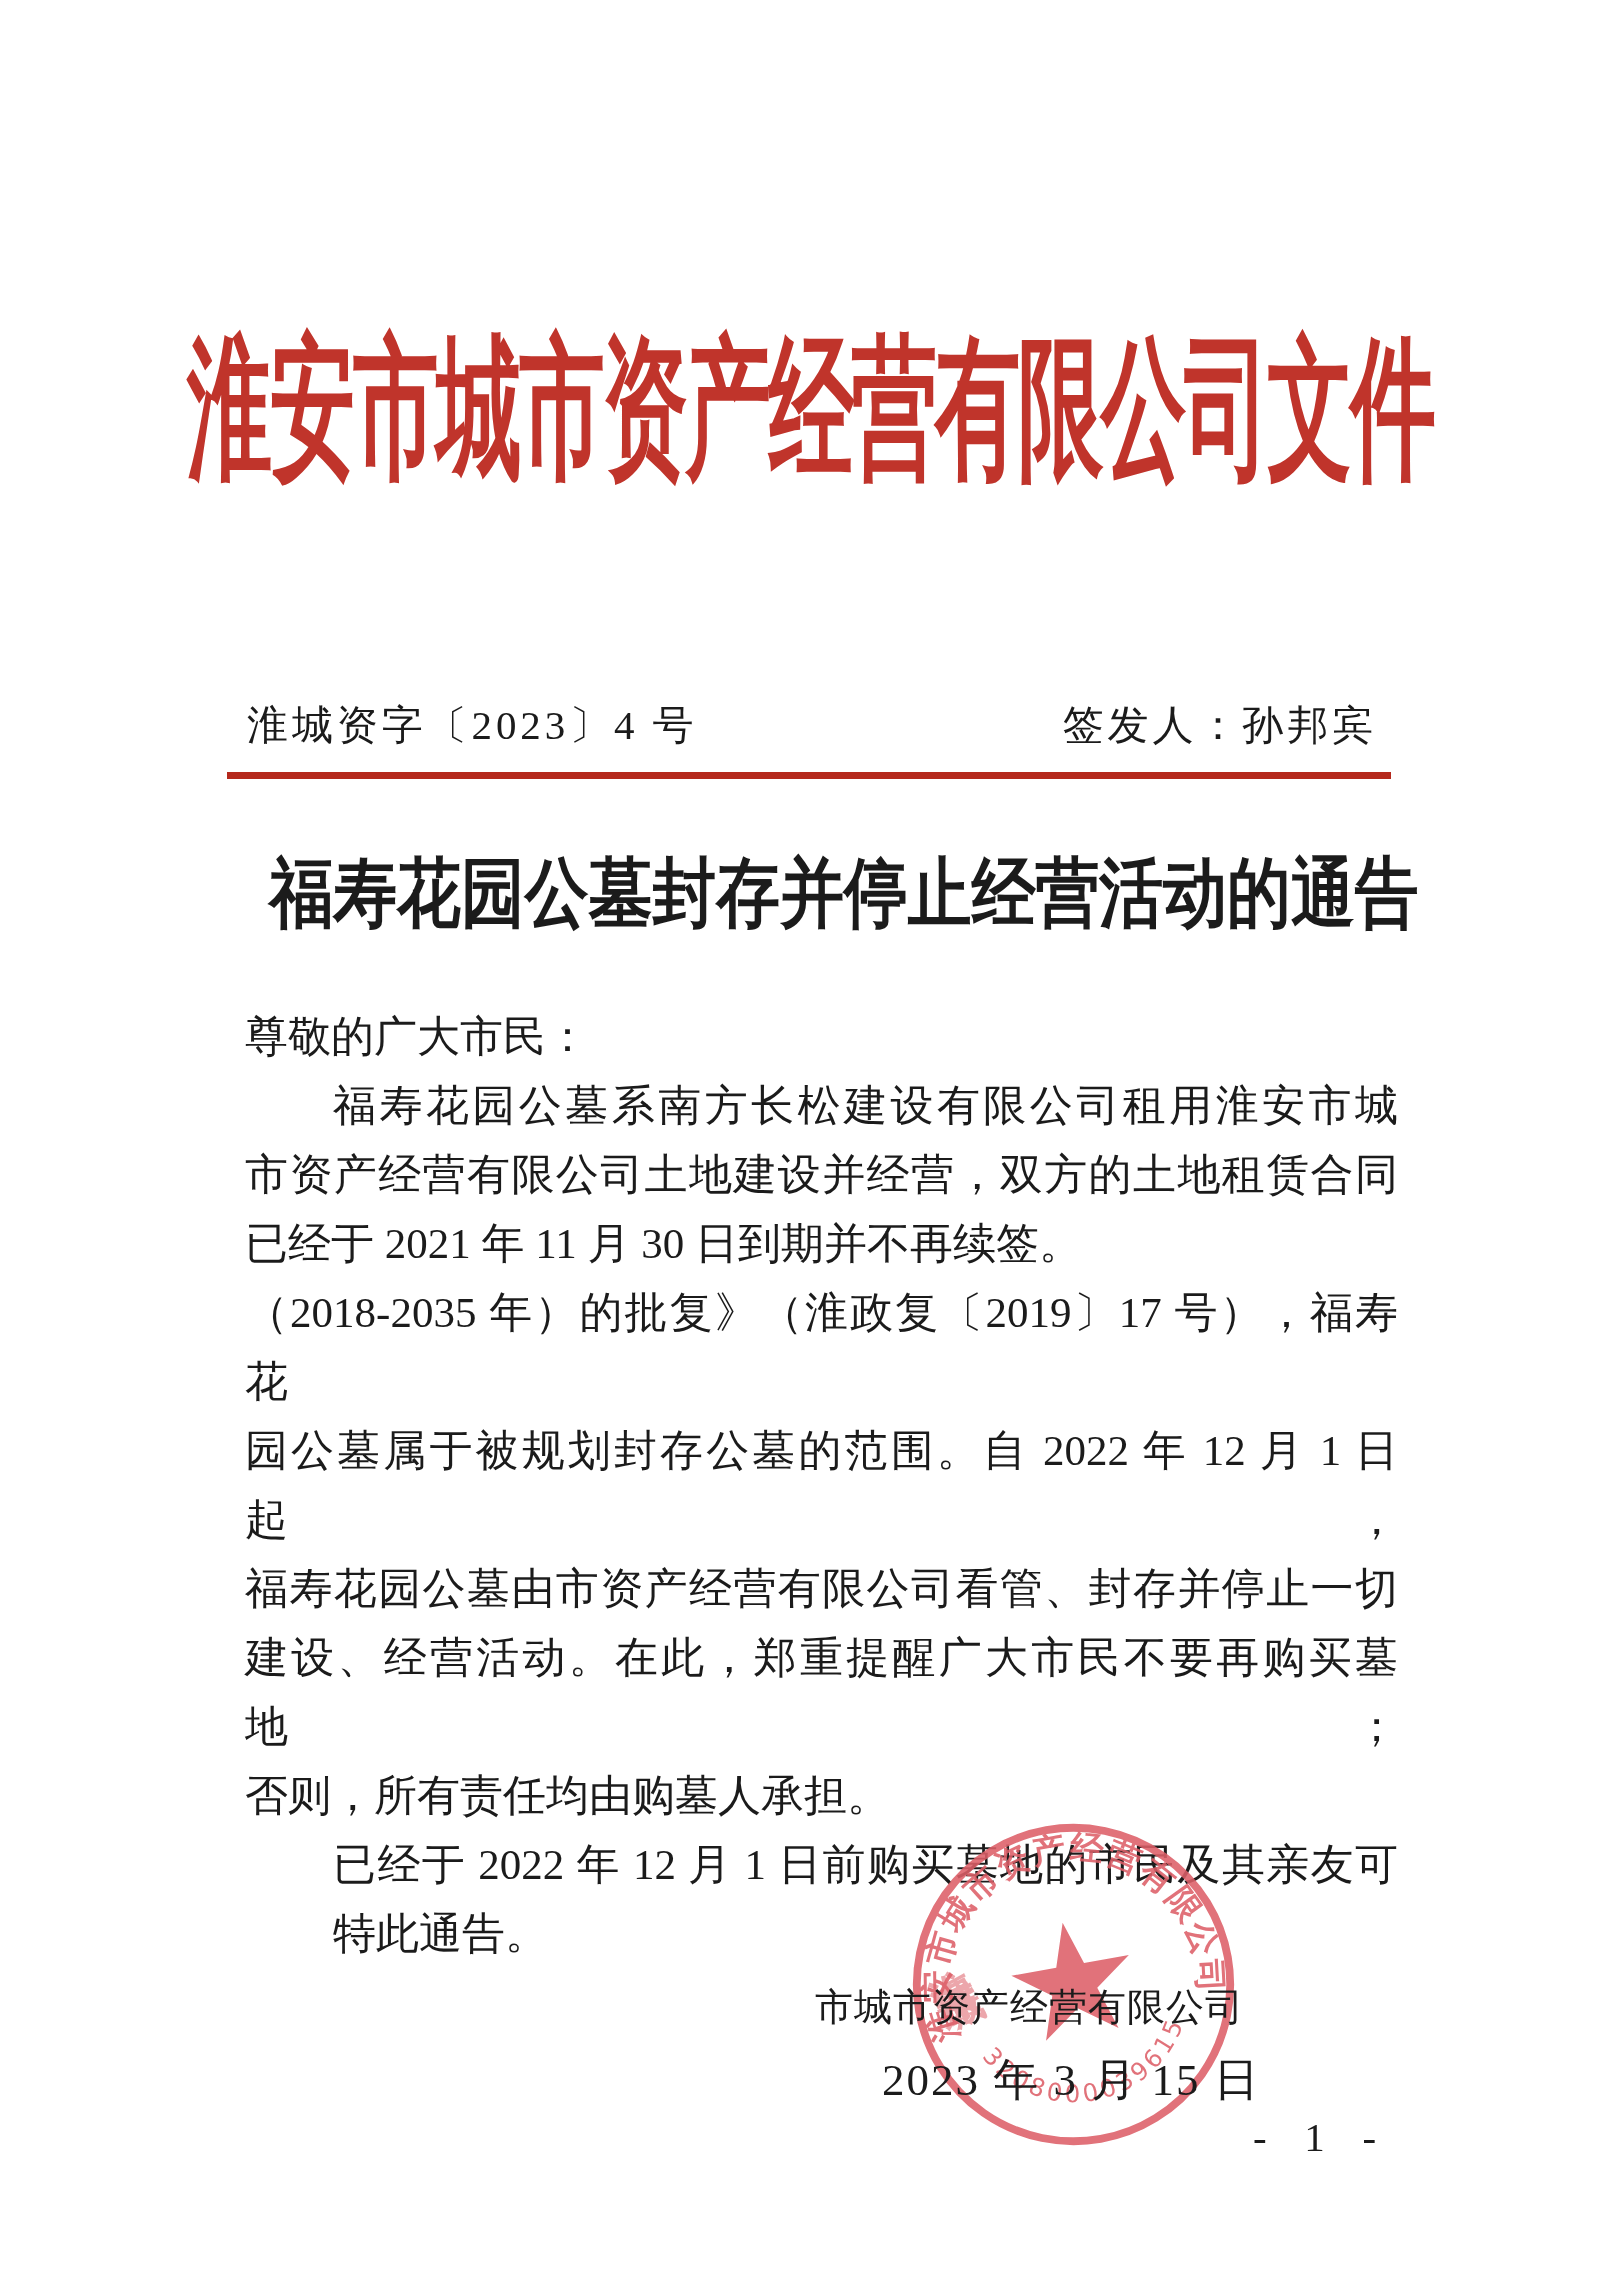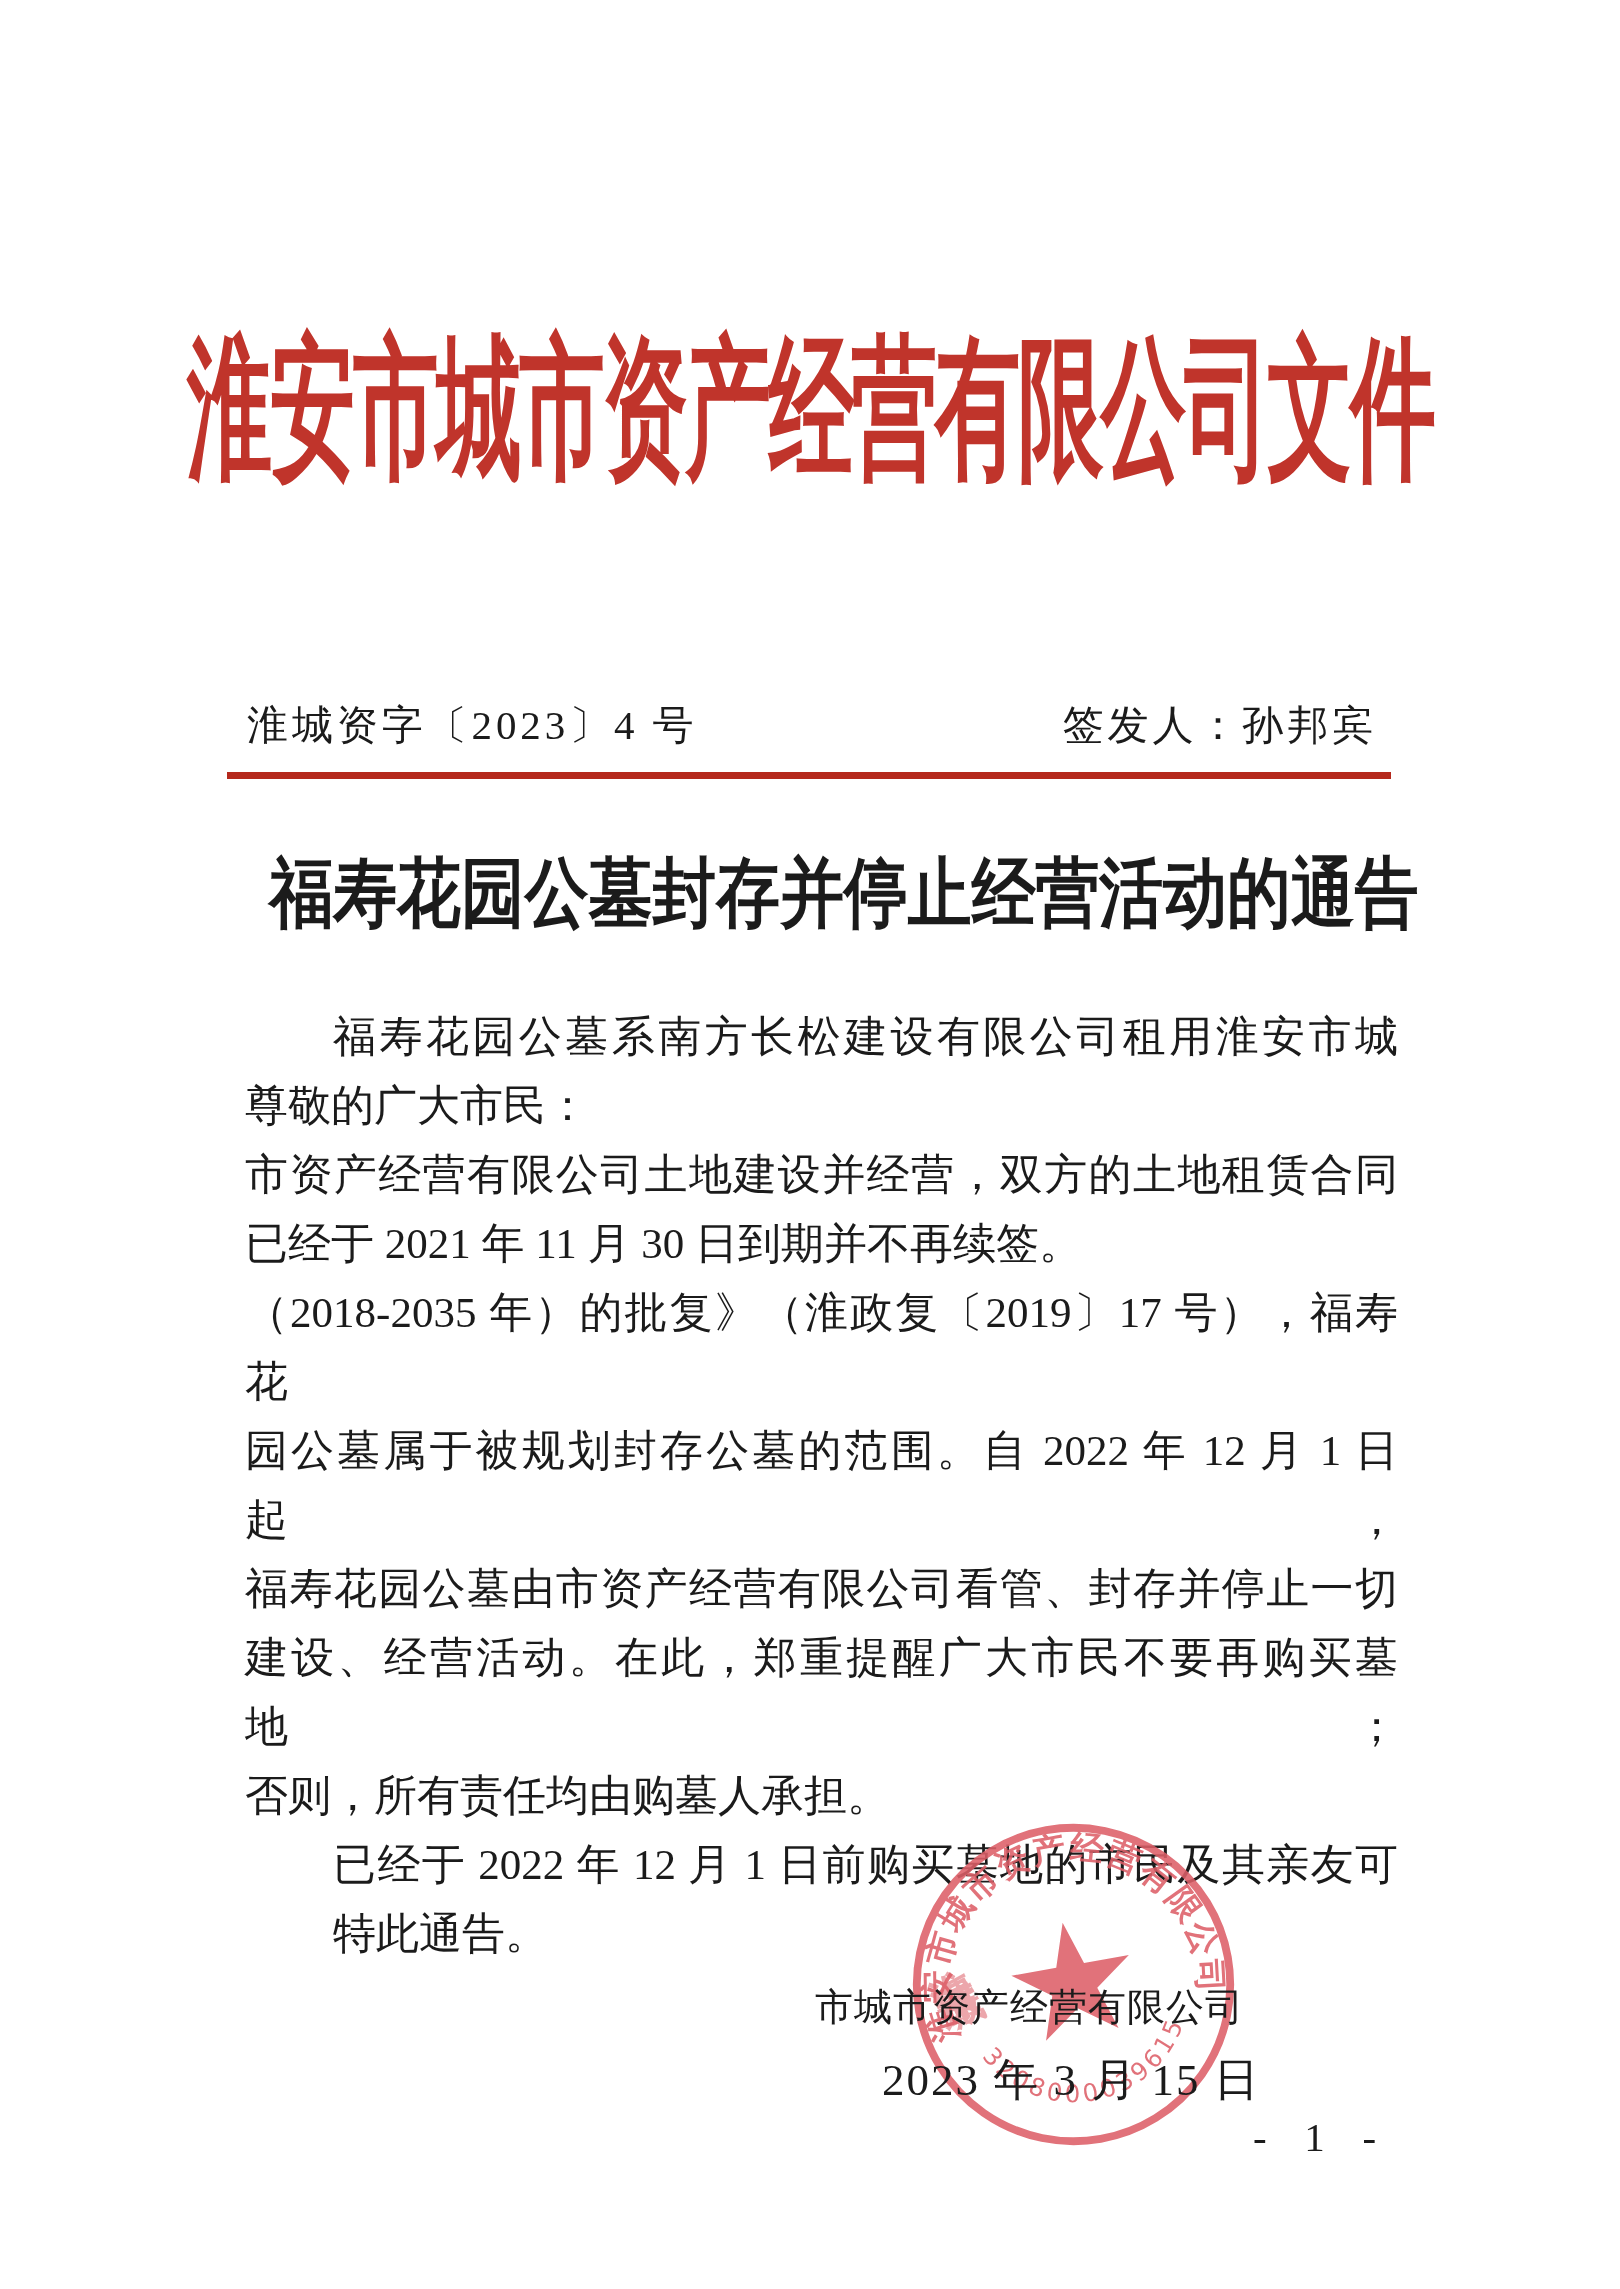--- a/index.html
+++ b/index.html
@@ -110,22 +110,22 @@
     <span>签发人：孙邦宾</span>
   </div>
 
   <div class="red-rule"></div>
 
   <div class="notice-title">
     <span>福寿花园公墓封存并停止经营活动的通告</span>
   </div>
 
   <div class="body-text">
+      <div class="line">尊敬的广大市民：</div>
       <div class="line just ind">福寿花园公墓系南方长松建设有限公司租用淮安市城</div>
-      <div class="line">尊敬的广大市民：</div>
       <div class="line just">市资产经营有限公司土地建设并经营，双方的土地租赁合同</div>
       <div class="line">已经于 2021 年 11 月 30 日到期并不再续签。</div>
       <div class="line just">（2018-2035 年）的批复》（淮政复〔2019〕17 号），福寿花</div>
       <div class="line just">园公墓属于被规划封存公墓的范围。自 2022 年 12 月 1 日起，</div>
       <div class="line just">福寿花园公墓由市资产经营有限公司看管、封存并停止一切</div>
       <div class="line just">建设、经营活动。在此，郑重提醒广大市民不要再购买墓地；</div>
       <div class="line">否则，所有责任均由购墓人承担。</div>
       <div class="line just ind">已经于 2022 年 12 月 1 日前购买墓地的市民及其亲友可</div>
       <div class="line ind">特此通告。</div>
     </div>

